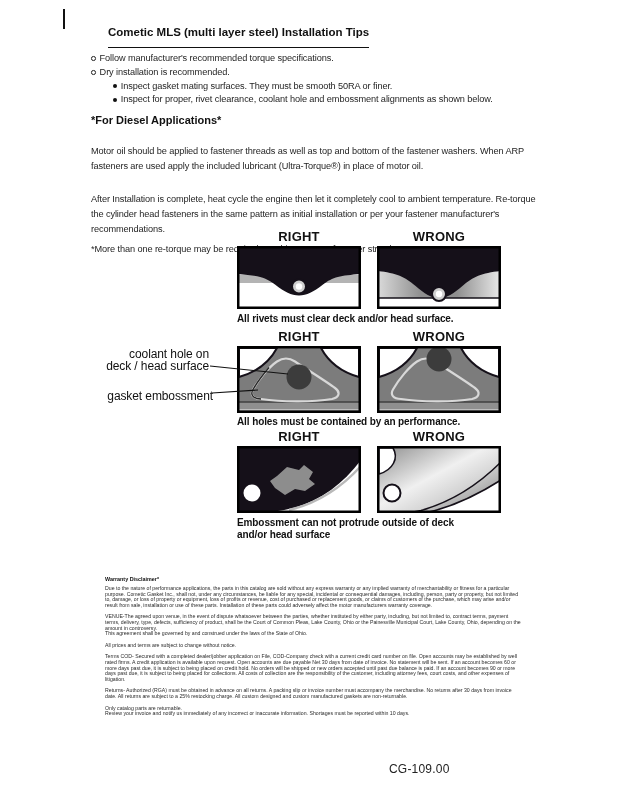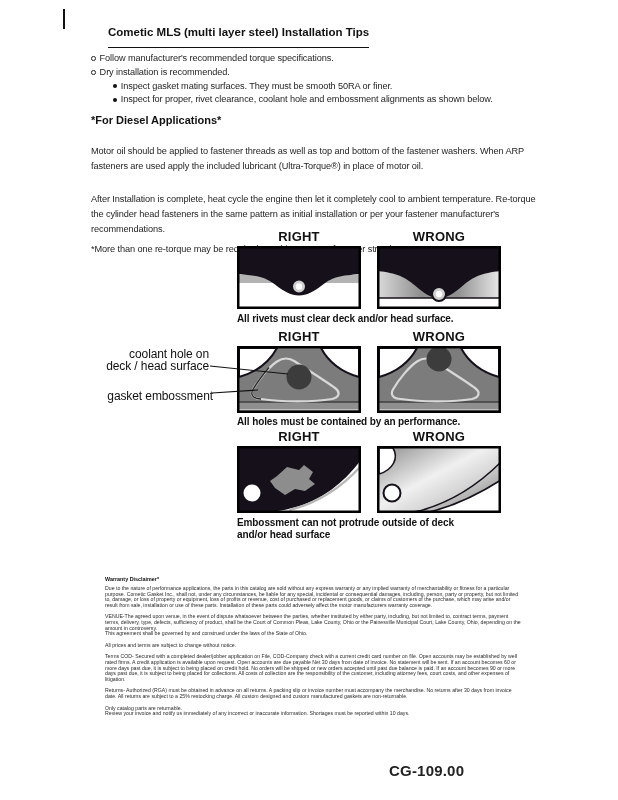--- a/index.html
+++ b/index.html
@@ -45,21 +45,21 @@
 
   
   .callout { font-size:12px; line-height:11.5px; text-align:right; color:#111; letter-spacing:-0.1px; }
 
   
   .fineprint { left:105px; top:576px; width:416px; color:#2a2a2a; }
   .fp-head { font-size:5.4px; font-weight:bold; margin-bottom:4px; color:#111; }
   .fp-p { font-size:5.2px; line-height:5.6px; margin-bottom:6px; }
   .fp-p span { display:block; }
 
-  .footer-code { left:389px; top:762px; font-size:15px; color:#222; letter-spacing:0.2px;font-weight:bold; }
+  .footer-code { left:389px; top:762px; font-size:12px; color:#222; letter-spacing:0.2px; }
 </style>
 </head>
 <body>
 
 <div class="abs reg-mark"></div>
 
 <div class="abs content">
   <div class="doc-title">Cometic MLS (multi layer steel) Installation Tips</div>
 
   <div class="bullets">

